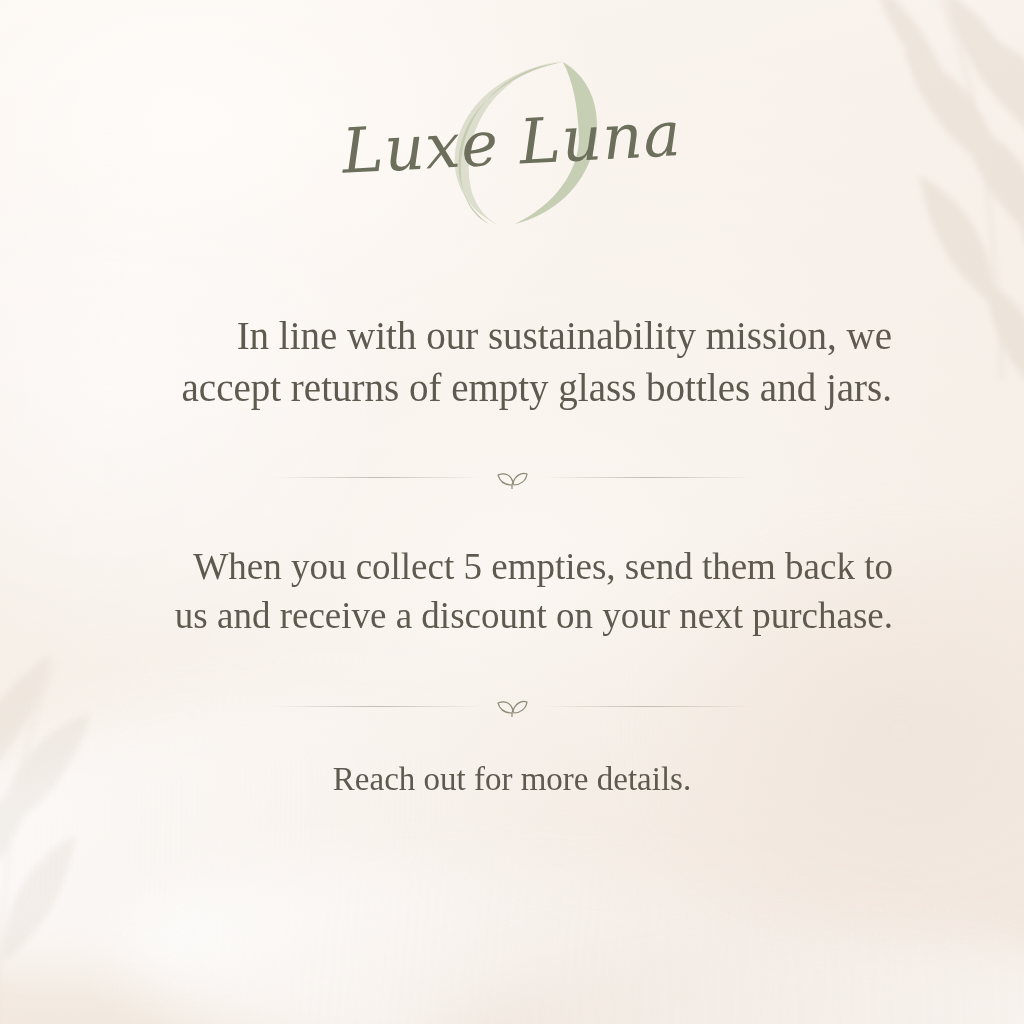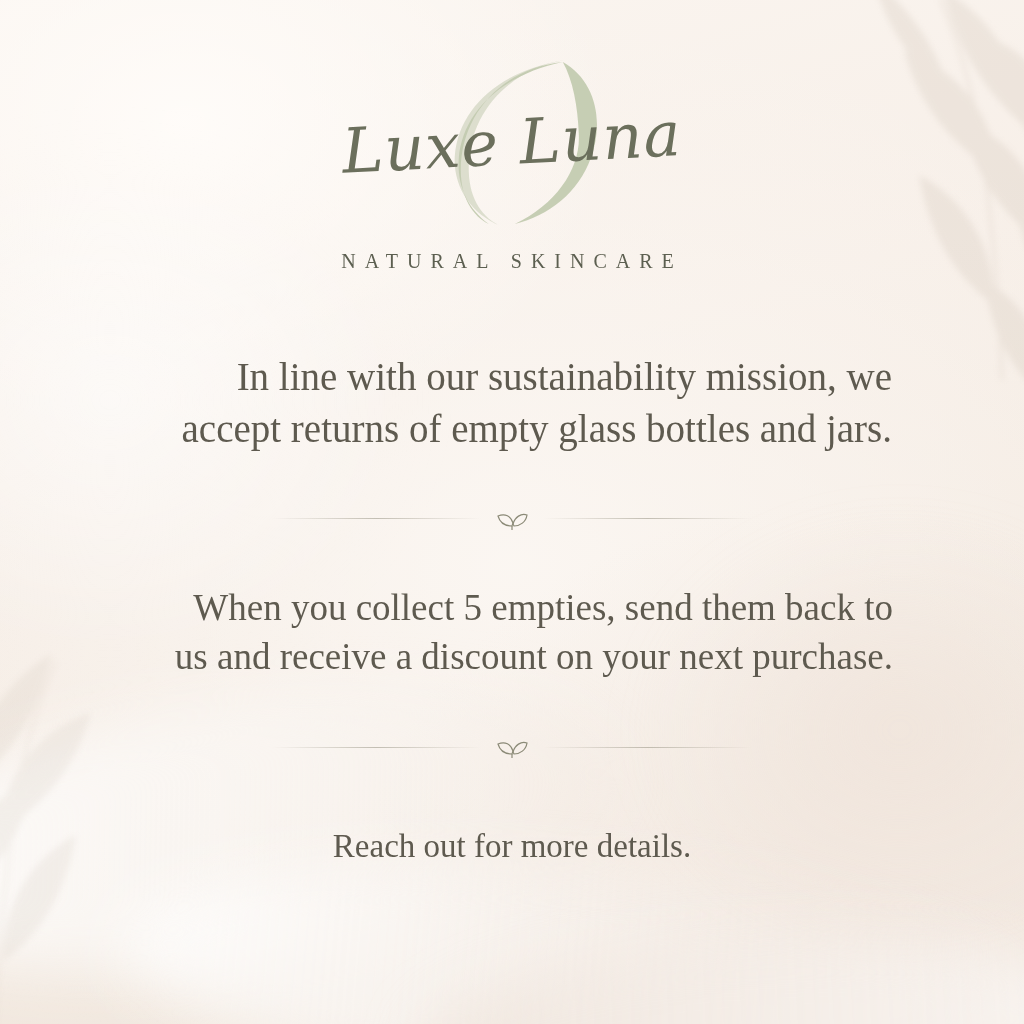--- a/index.html
+++ b/index.html
@@ -129,21 +129,21 @@
     font-size: 39px;
     max-width: 760px;
   }
   .para-2 {
     margin-top: 52px;
     font-size: 37px;
     max-width: 720px;
     margin-left: 42px;
   }
   .para-3 {
-    margin-top: 66px;
+    margin-top: 40px;
     font-size: 33px;
   }
 
   
   .divider {
     margin-top: 52px;
     width: 480px;
     display: flex;
     align-items: center;
     justify-content: center;
@@ -199,21 +199,20 @@
 
     <div class="logo-block">
       <svg class="moon" viewBox="0 0 160 168">
         <path d="M118 4 C58 10 16 56 16 112 C16 140 28 158 44 166 C22 150 12 126 14 100 C18 52 60 16 118 4 Z
                  M118 4 C150 22 160 62 146 100 C134 134 104 158 70 166 C112 146 136 110 134 76 C133 48 128 22 118 4 Z" fill="#c3cbb0" opacity="0.95"></path>
         <path d="M120 2 C62 12 22 58 24 114 C25 142 38 160 56 168 C26 156 8 128 10 98 C14 48 58 12 120 2 Z" fill="#c3cbb0" opacity="0.55"></path>
       </svg>
       <div class="brand-name">Luxe Luna</div>
     </div>
 
-    <div class="brand-tagline">NATURAL SKINCARE</div>
 
     <p class="para para-1">In line with our sustainability mission, we accept returns of empty glass bottles and jars.</p>
 
     <div class="divider">
       <span class="rule"></span>
       <svg class="sprig" viewBox="0 0 34 24">
         <path d="M17 19 C11 19 5 16 3 9 C10 6 16 9 18 16 Z" fill="none" stroke="#8b8a77" stroke-width="1.2"></path>
         <path d="M18 17 C20 10 26 6 32 8 C31 15 25 19 19 19 Z" fill="none" stroke="#8b8a77" stroke-width="1.2"></path>
         <path d="M17 19 L17 23" stroke="#8b8a77" stroke-width="1.2"></path>
       </svg>

